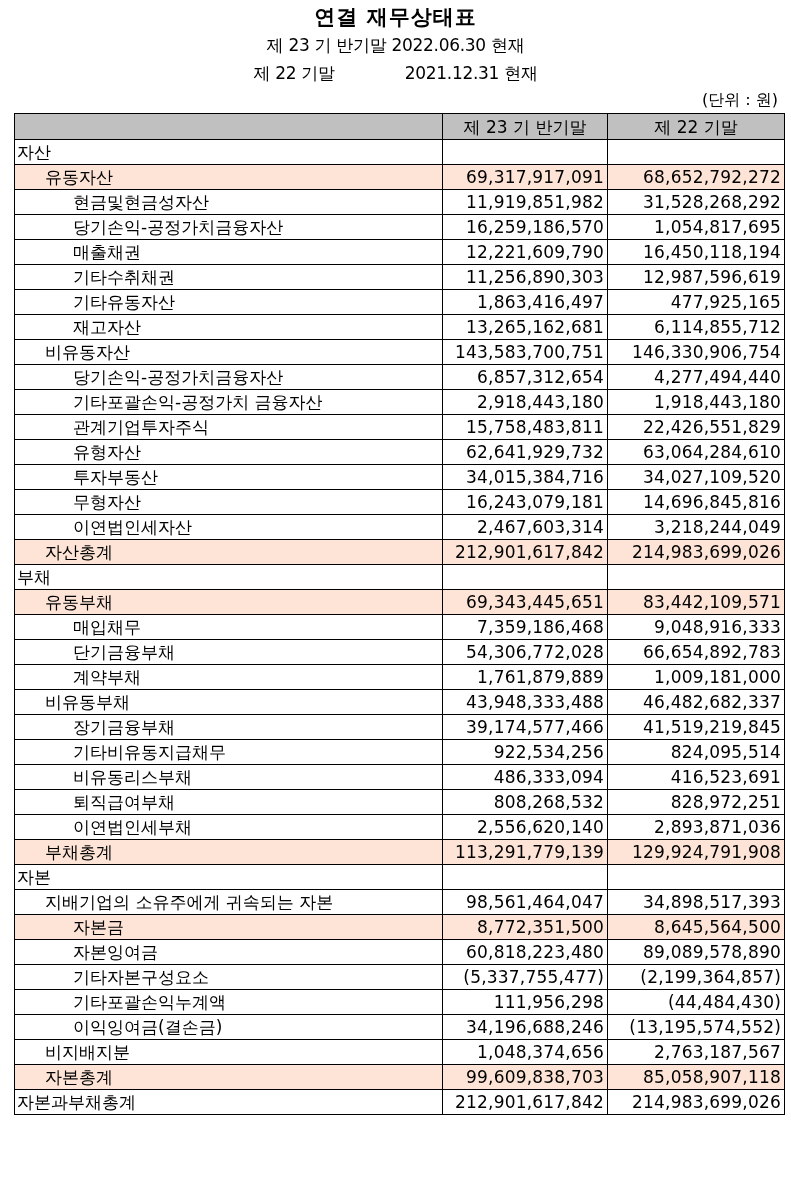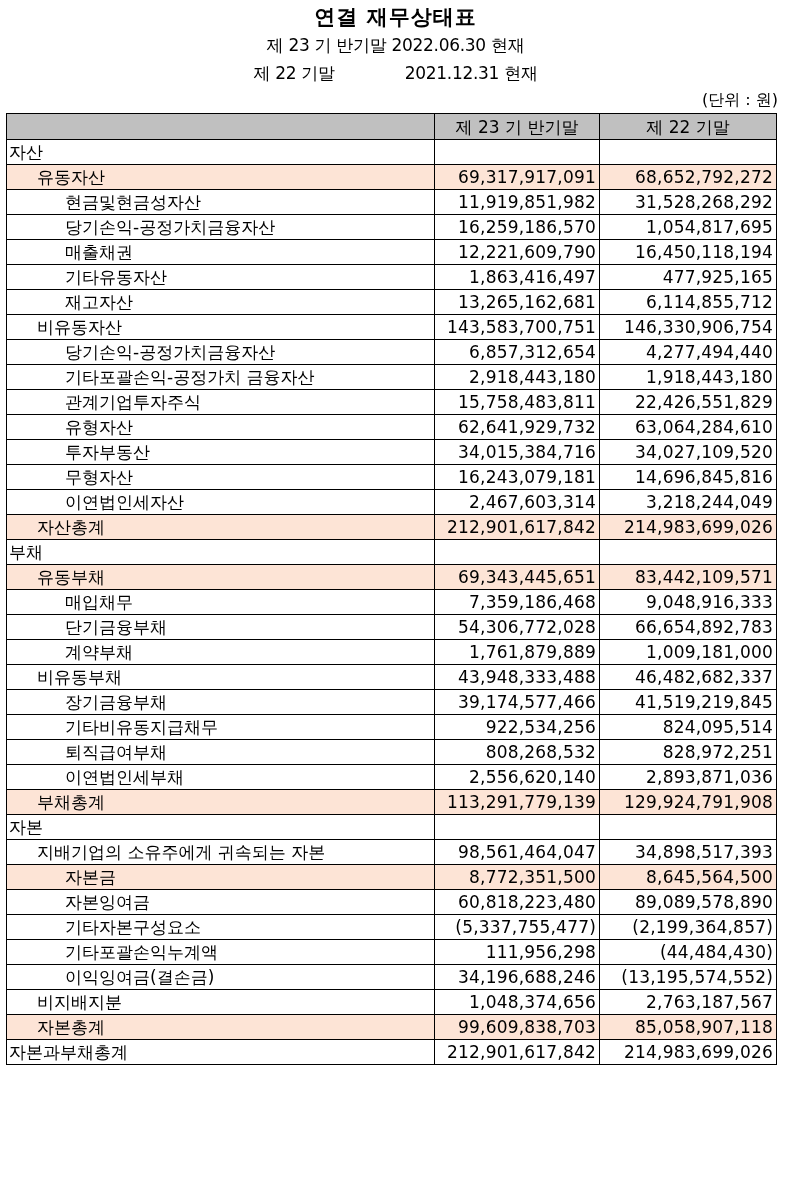--- a/index.html
+++ b/index.html
@@ -6,21 +6,21 @@
   body { width: 791px; height: 1187px; position: relative; overflow: hidden;
          font-family: "DejaVu Sans", sans-serif; color: #000; }
   .title { position: absolute; left: 0; width: 791px; text-align: center; top: 3px;
            font-size: 21px; font-weight: bold; letter-spacing: 1px; }
   .sub { position: absolute; left: 0; width: 791px; text-align: center;
          font-size: 17px; letter-spacing: -0.3px; }
   .sub1 { top: 34px; }
   .sub2 { top: 62px; }
   .sub2 .gap { display: inline-block; width: 70px; }
   .unit { position: absolute; right: 13px; top: 90px; font-size: 16px; margin-left: 17px; }
-  table.fs { position: absolute; left: 6px; top: 113px; border-collapse: collapse;
+  table.fs { position: absolute; left: 14px; top: 113px; border-collapse: collapse;
              width: 770px; table-layout: fixed; font-size: 17px; }
   table.fs th, table.fs td { border: 1.5px solid #000; padding: 0 2px; height: 24px;
              line-height: 24px; white-space: nowrap; overflow: hidden; }
   table.fs col.c0 { width: 428px; }
   table.fs col.c1 { width: 165px; }
   table.fs col.c2 { width: 177px; }
   table.fs thead th { background: #c0c0c0; font-weight: normal; height: 25px; text-align: center; }
   table.fs td.num { text-align: right; padding-right: 3px; letter-spacing: 0.2px; }
   tr.hl td { background: #fde4d6; padding-left: 7px; }
   .lvl0 { padding-left: 2px; }
@@ -68,20 +68,25 @@
         <td class="lvl2">당기손익-공정가치금융자산</td>
         <td class="num">16,259,186,570</td>
         <td class="num">1,054,817,695</td>
       </tr>
       <tr>
         <td class="lvl2">매출채권</td>
         <td class="num">12,221,609,790</td>
         <td class="num">16,450,118,194</td>
       </tr>
       <tr>
+        <td class="lvl2">기타수취채권</td>
+        <td class="num">11,256,890,303</td>
+        <td class="num">12,987,596,619</td>
+      </tr>
+      <tr>
         <td class="lvl2">기타유동자산</td>
         <td class="num">1,863,416,497</td>
         <td class="num">477,925,165</td>
       </tr>
       <tr>
         <td class="lvl2">재고자산</td>
         <td class="num">13,265,162,681</td>
         <td class="num">6,114,855,712</td>
       </tr>
       <tr>
@@ -161,20 +166,25 @@
       </tr>
       <tr>
         <td class="lvl2">장기금융부채</td>
         <td class="num">39,174,577,466</td>
         <td class="num">41,519,219,845</td>
       </tr>
       <tr>
         <td class="lvl2">기타비유동지급채무</td>
         <td class="num">922,534,256</td>
         <td class="num">824,095,514</td>
+      </tr>
+      <tr>
+        <td class="lvl2">비유동리스부채</td>
+        <td class="num">486,333,094</td>
+        <td class="num">416,523,691</td>
       </tr>
       <tr>
         <td class="lvl2">퇴직급여부채</td>
         <td class="num">808,268,532</td>
         <td class="num">828,972,251</td>
       </tr>
       <tr>
         <td class="lvl2">이연법인세부채</td>
         <td class="num">2,556,620,140</td>
         <td class="num">2,893,871,036</td>

